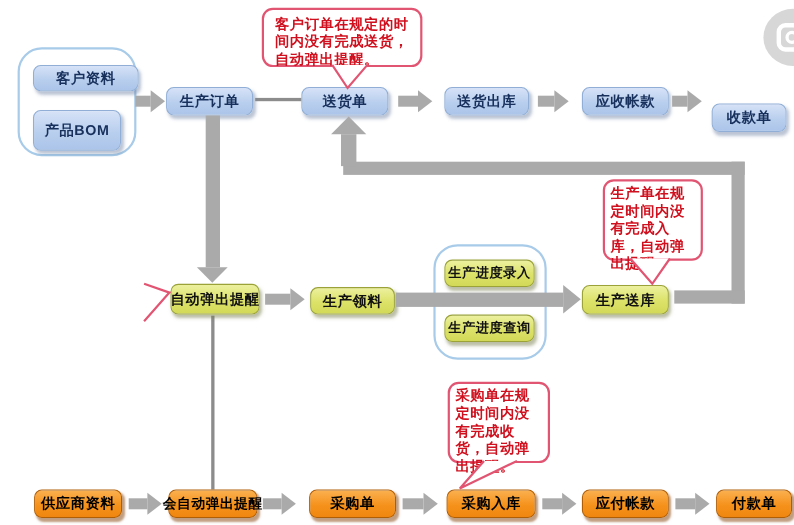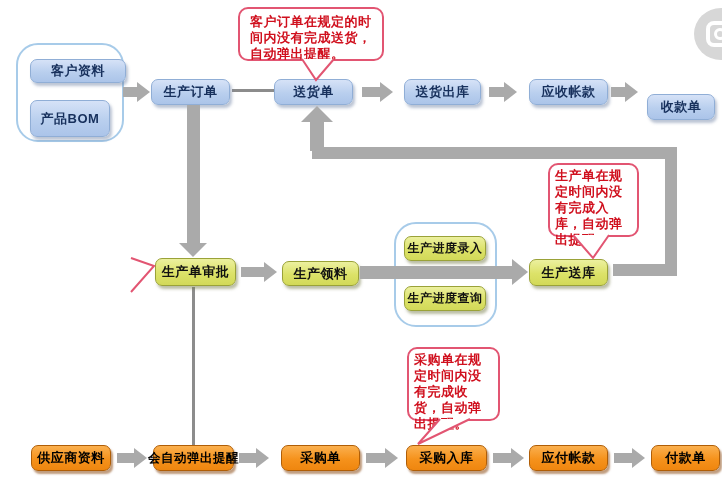--- a/index.html
+++ b/index.html
@@ -90,21 +90,21 @@
       <span>送货出库</span>
     </div>
   <div class="node node-blue" style="left:529px;top:79px;width:79px;height:26px;">
       <span>应收帐款</span>
     </div>
   <div class="node node-blue" style="left:647px;top:79px;width:68px;height:26px;margin-top:15px;">
       <span>收款单</span>
     </div>
 
   <div class="node node-green" style="left:155px;top:258px;width:81px;height:28px;">
-      <span>生产单审批</span>
+      <span>自动弹出提醒</span>
     </div>
   <div class="node node-green" style="left:282px;top:261px;width:77px;height:25px;">
       <span>生产领料</span>
     </div>
   <div class="group" style="left:394px;top:222px;width:99px;height:101px;"></div>
   <div class="node node-green" style="left:404px;top:236px;width:82px;height:25px;font-size:12px;">
       <span>生产进度录入</span>
     </div>
   <div class="node node-green" style="left:404px;top:286px;width:82px;height:25px;font-size:12px;">
       <span>生产进度查询</span>

